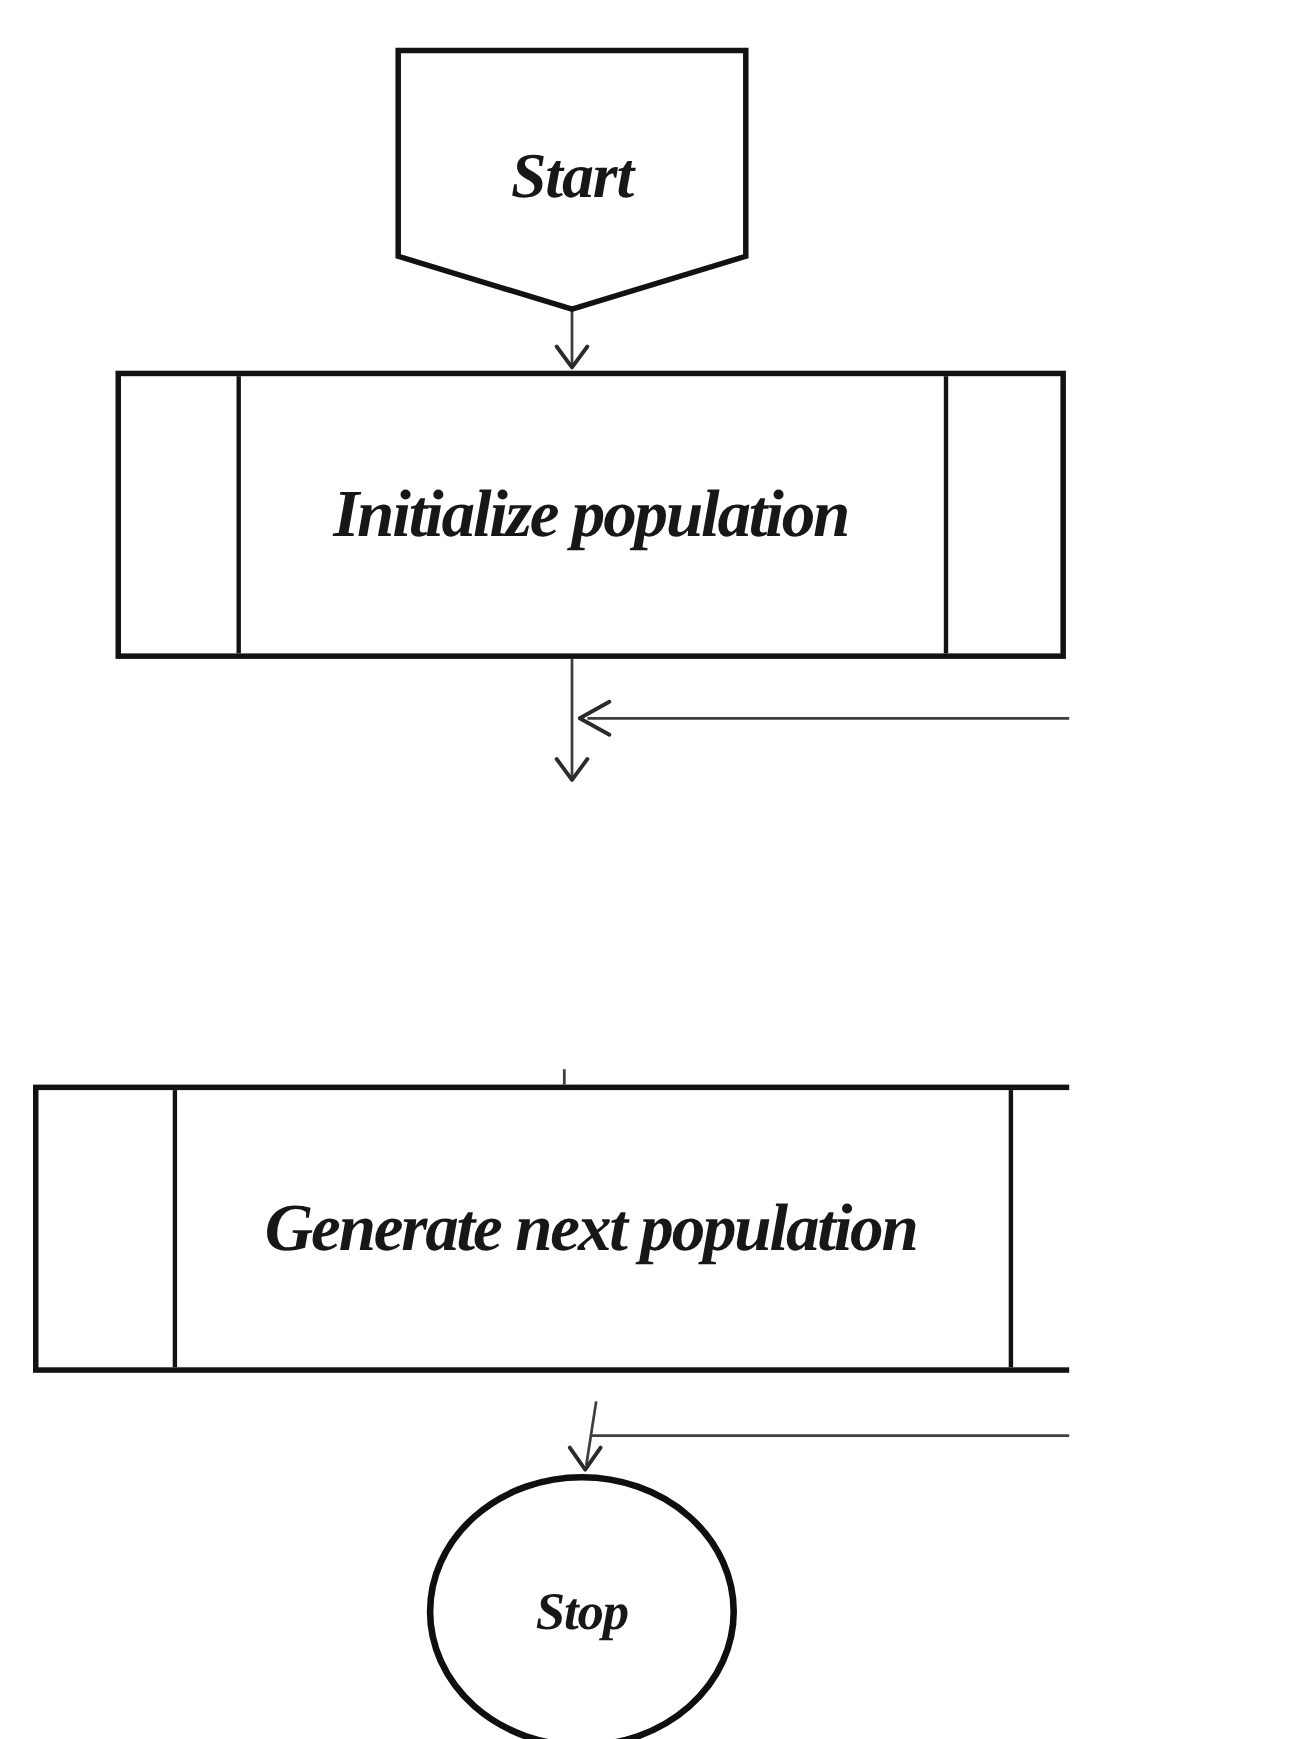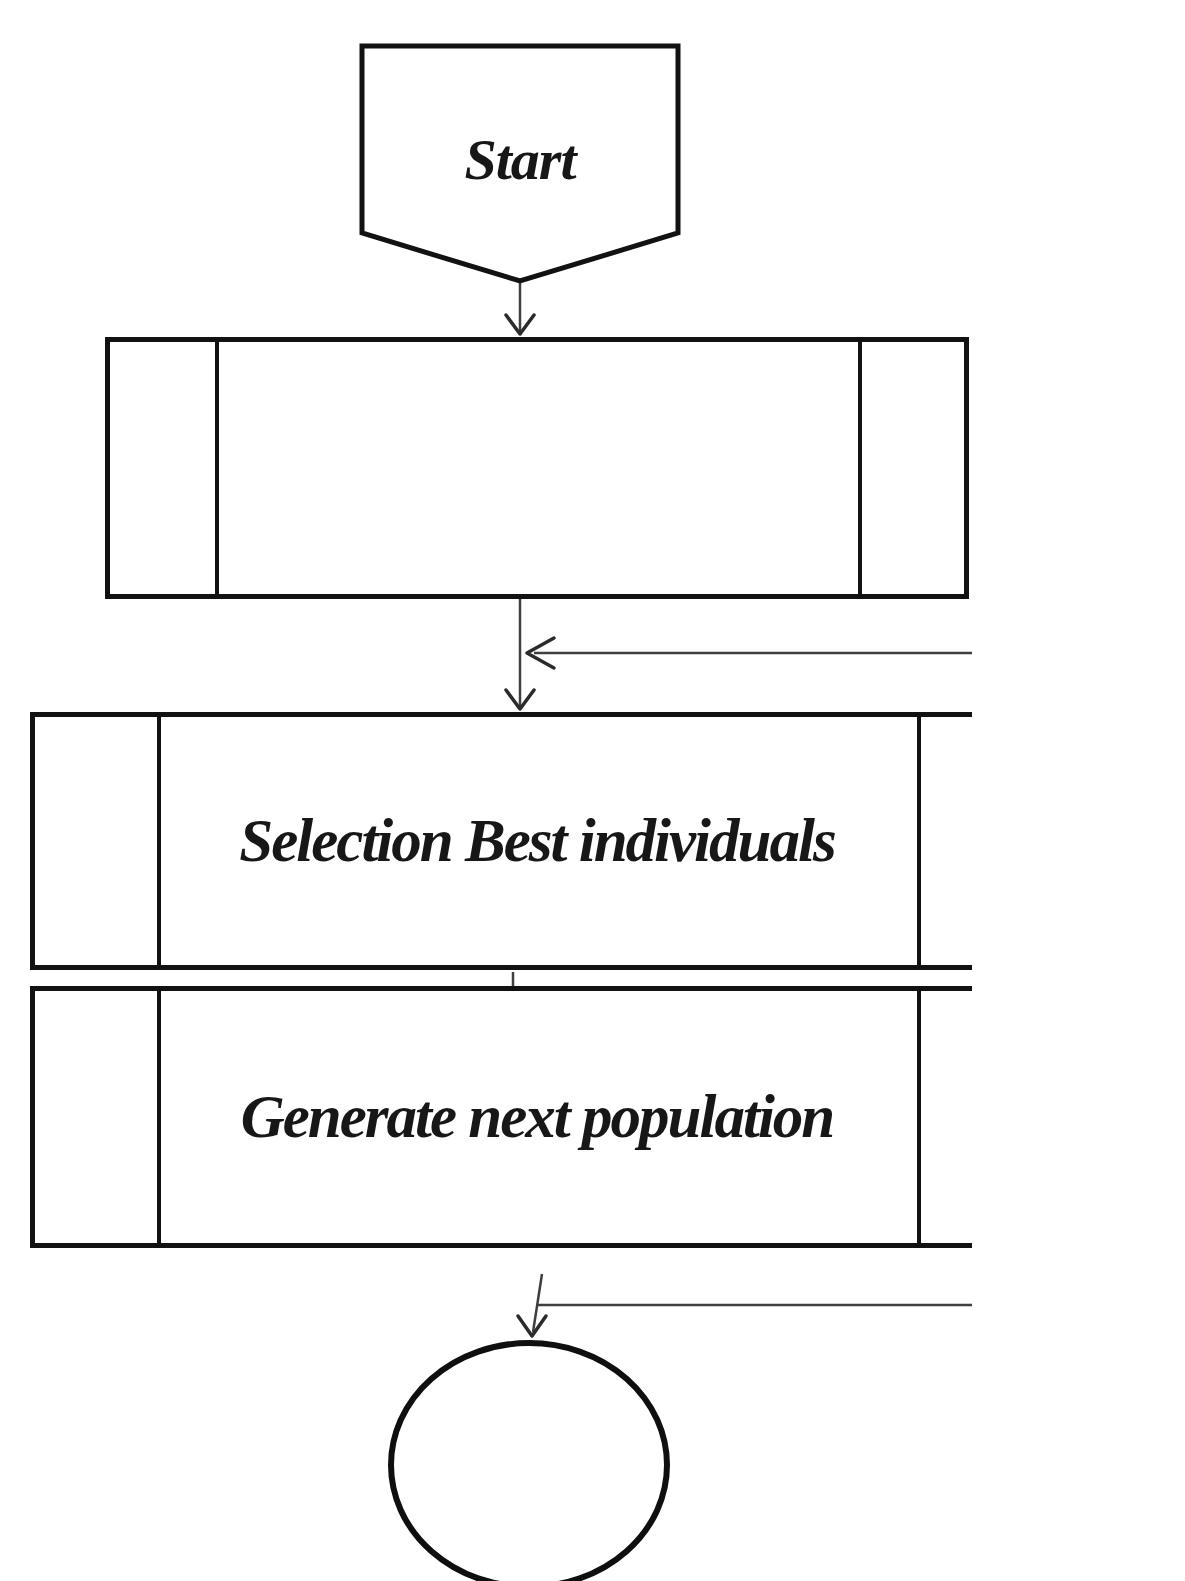--- a/index.html
+++ b/index.html
@@ -126,28 +126,27 @@
     <ellipse cx="529" cy="1443" rx="138" ry="122" fill="#ffffff" stroke="#0f0f0f" stroke-width="6"></ellipse>
   </svg>
 
   <div class="float-label start-label-wrap">
     <span class="node-label">Start</span>
   </div>
 
   <div class="procbox" id="box-initialize">
     <span class="bar bar-left"></span>
     <span class="bar bar-right"></span>
+    <span class="node-label box-label">Initialize population</span>
   </div>
 
-  <div class="procbox" id="box-selection">
-    <span class="bar bar-left"></span>
-    <span class="bar bar-right"></span>
-    <span class="node-label box-label">Selection Best individuals</span>
-  </div>
 
   <div class="procbox" id="box-generate">
     <span class="bar bar-left"></span>
     <span class="bar bar-right"></span>
     <span class="node-label box-label">Generate next population</span>
   </div>
 
+  <div class="float-label stop-label-wrap">
+    <span class="node-label">Stop</span>
+  </div>
 
 </div>
 
 </body></html>

